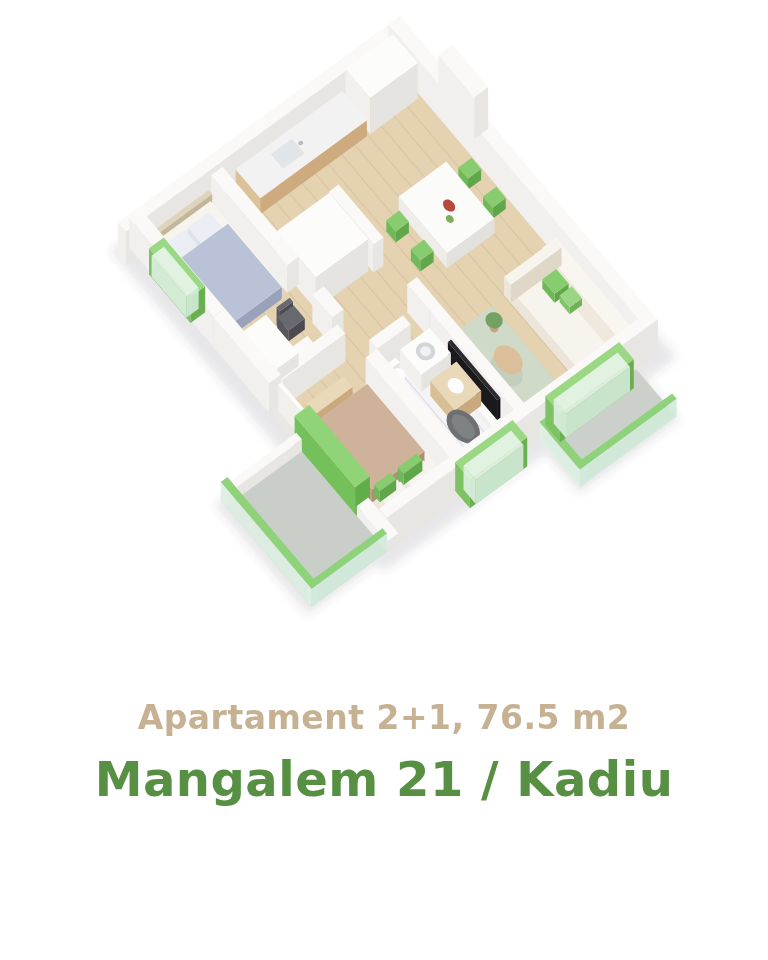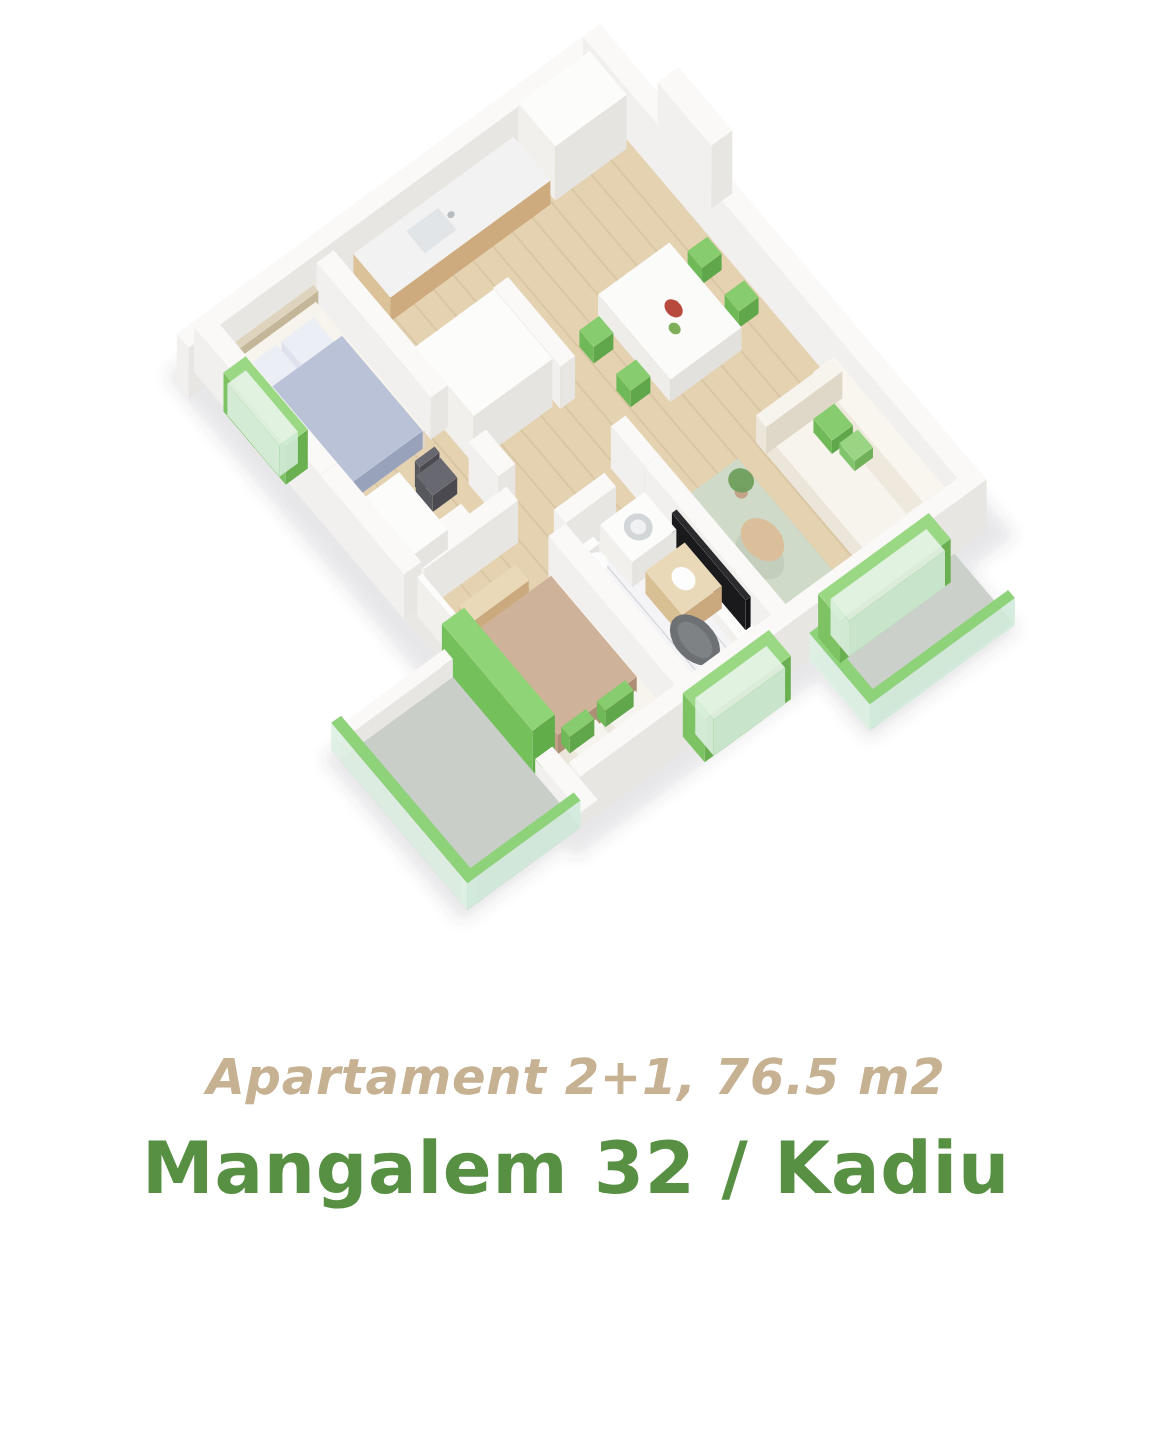--- a/index.html
+++ b/index.html
@@ -1,21 +1,21 @@
 <!DOCTYPE html>
 <html><head>
 <meta charset="utf-8">
 <style>
   html,body{margin:0;padding:0;background:#ffffff;}
   body{width:768px;height:960px;overflow:hidden;font-family:"DejaVu Sans","Liberation Sans",sans-serif;}
   .page{width:768px;height:960px;display:flex;flex-direction:column;align-items:center;background:#ffffff;}
   .plan-wrap{width:768px;height:672px;position:relative;}
   svg{display:block;}
   .caption{width:768px;text-align:center;margin-top:26px;}
-  .cap1{font-size:33px;font-weight:bold;color:#c6b193;letter-spacing:0.5px;font-style:italic;}
+  .cap1{font-size:33px;font-weight:bold;color:#c6b193;letter-spacing:0.5px;}
   .cap2{font-size:48px;font-weight:bold;color:#579043;margin-top:14px;letter-spacing:0.5px;}
 </style>
 </head>
 <body>
 
 <div class="page">
   <div class="plan-wrap">
     <svg id="plan" width="768" height="672" viewBox="0 0 768 672" role="img">
       <defs>
         <filter id="soft" x="-20%" y="-20%" width="140%" height="140%">
@@ -467,15 +467,15 @@
           <g>
             <polygon points="307.1,601.5 311.6,606.8 311.6,588.8 307.1,583.5" fill="rgba(222,240,227,0.9)"></polygon>
             <polygon points="387.0,551.6 311.6,606.8 311.6,588.8 387.0,533.6" fill="rgba(210,234,218,0.9)"></polygon>
             <polygon points="382.5,528.3 387.0,533.6 311.6,588.8 307.1,583.5" fill="#8ed27a"></polygon>
           </g>
         </g>
     </svg>
   </div>
   <div class="caption">
     <div class="cap1">Apartament 2+1, 76.5 m2</div>
-    <div class="cap2">Mangalem 32 / Kadiu</div>
+    <div class="cap2">Mangalem 21 / Kadiu</div>
   </div>
 </div>
 
 </body></html>

